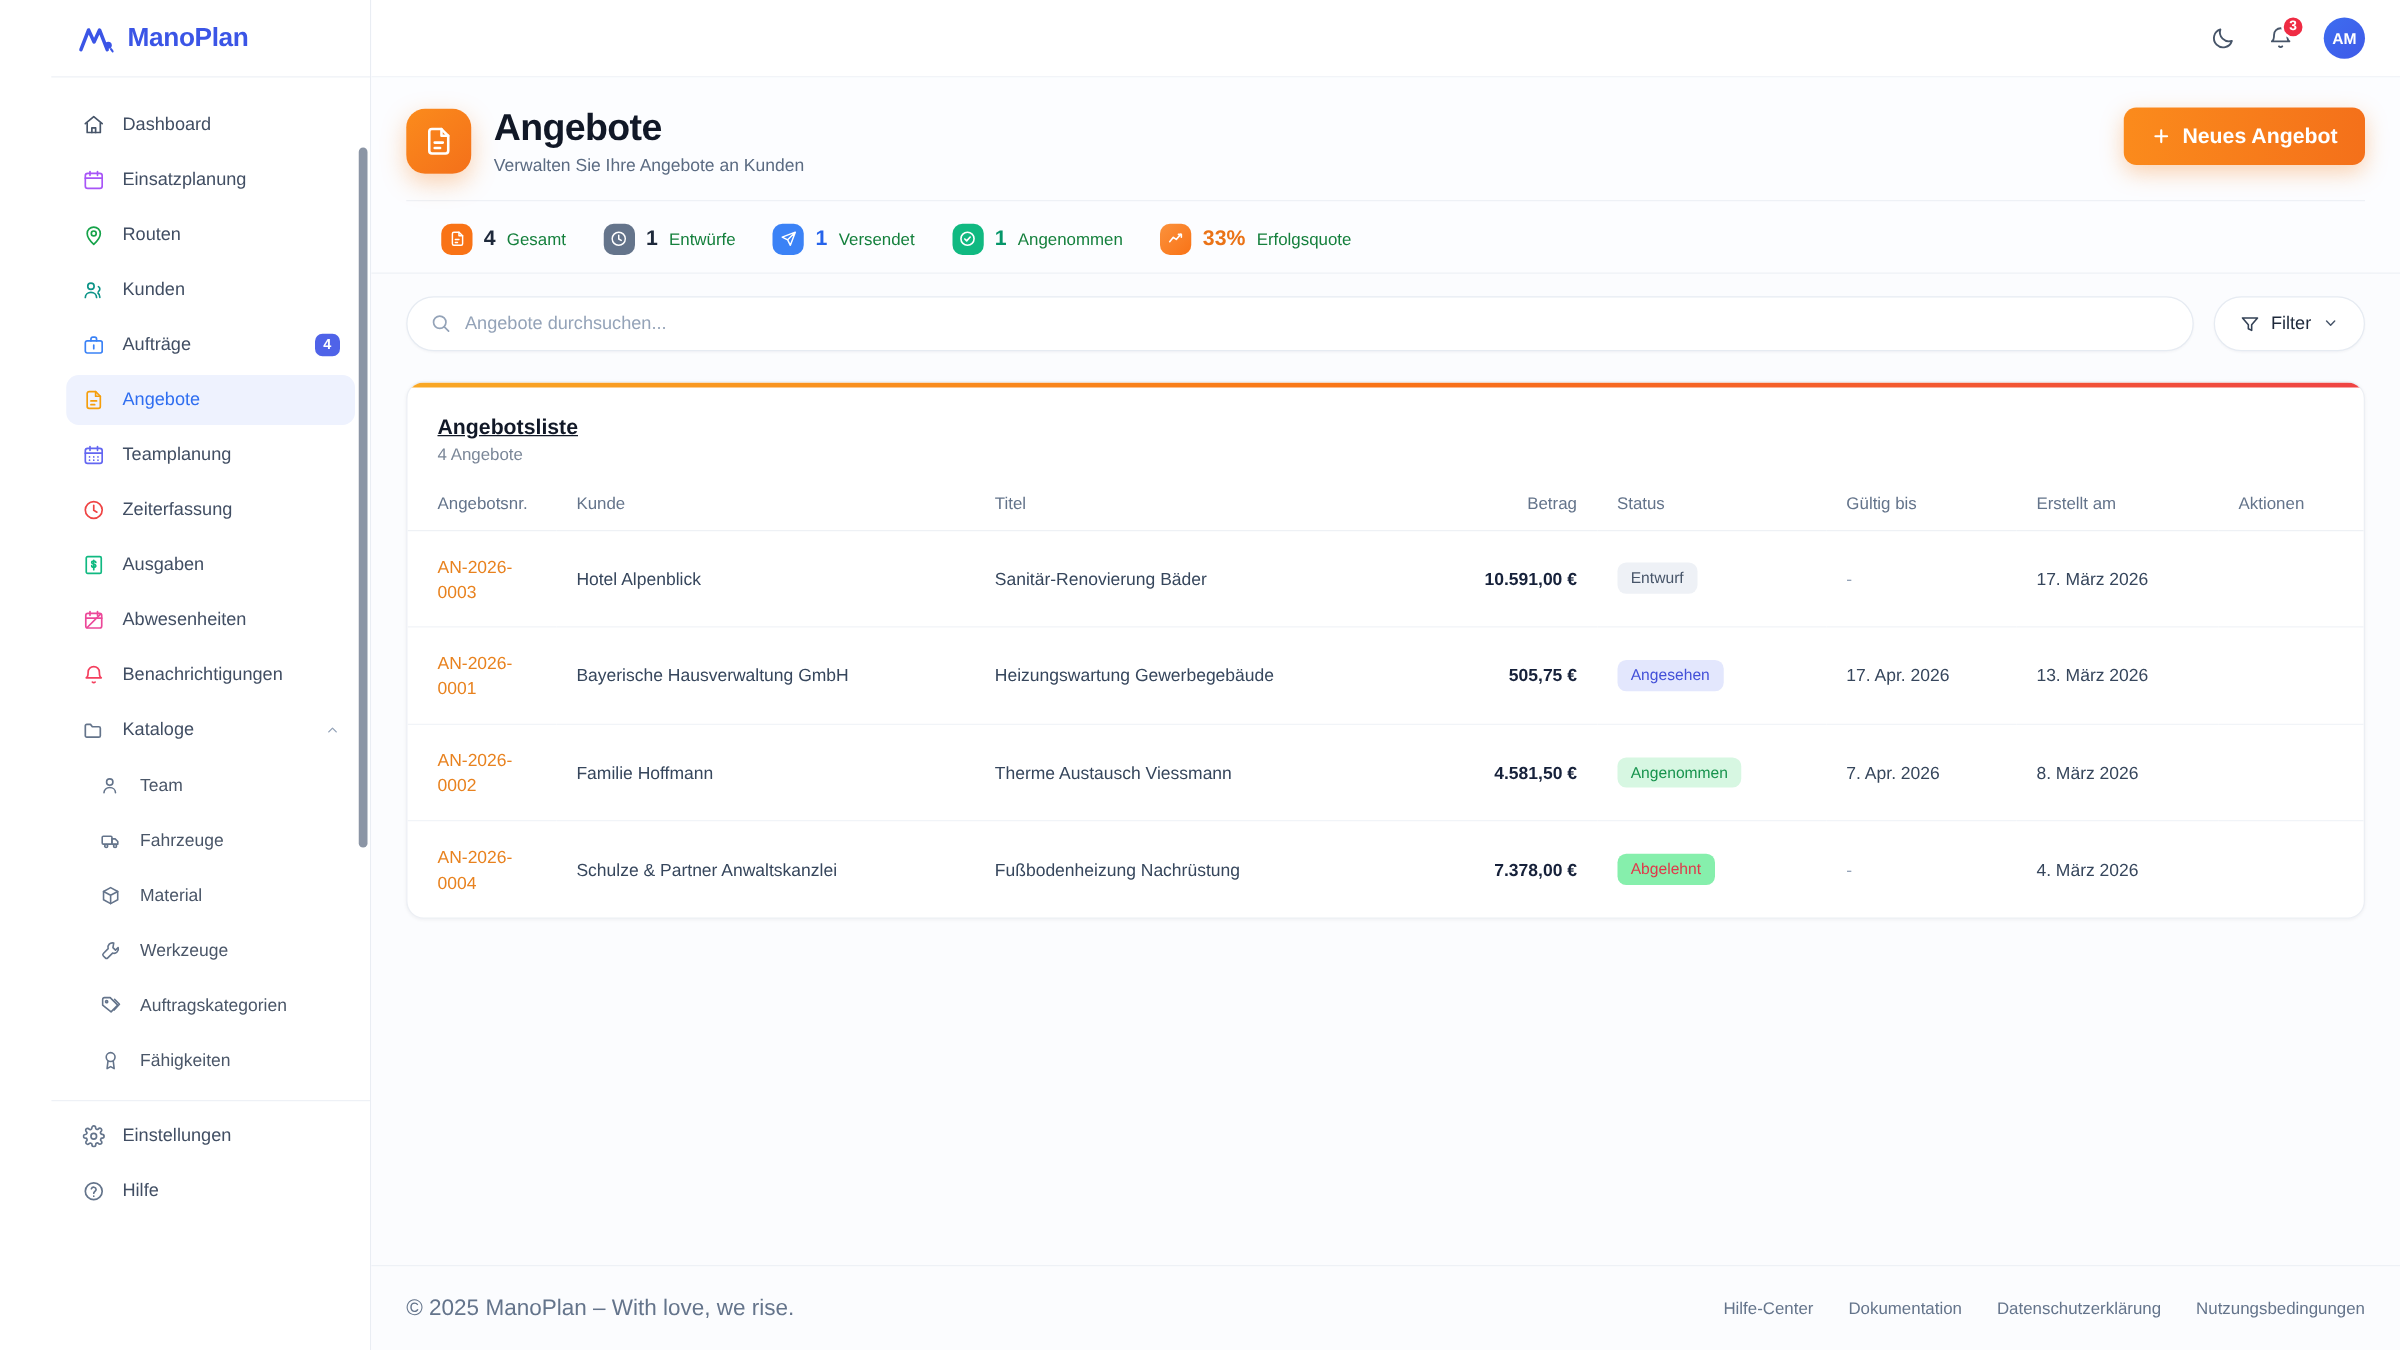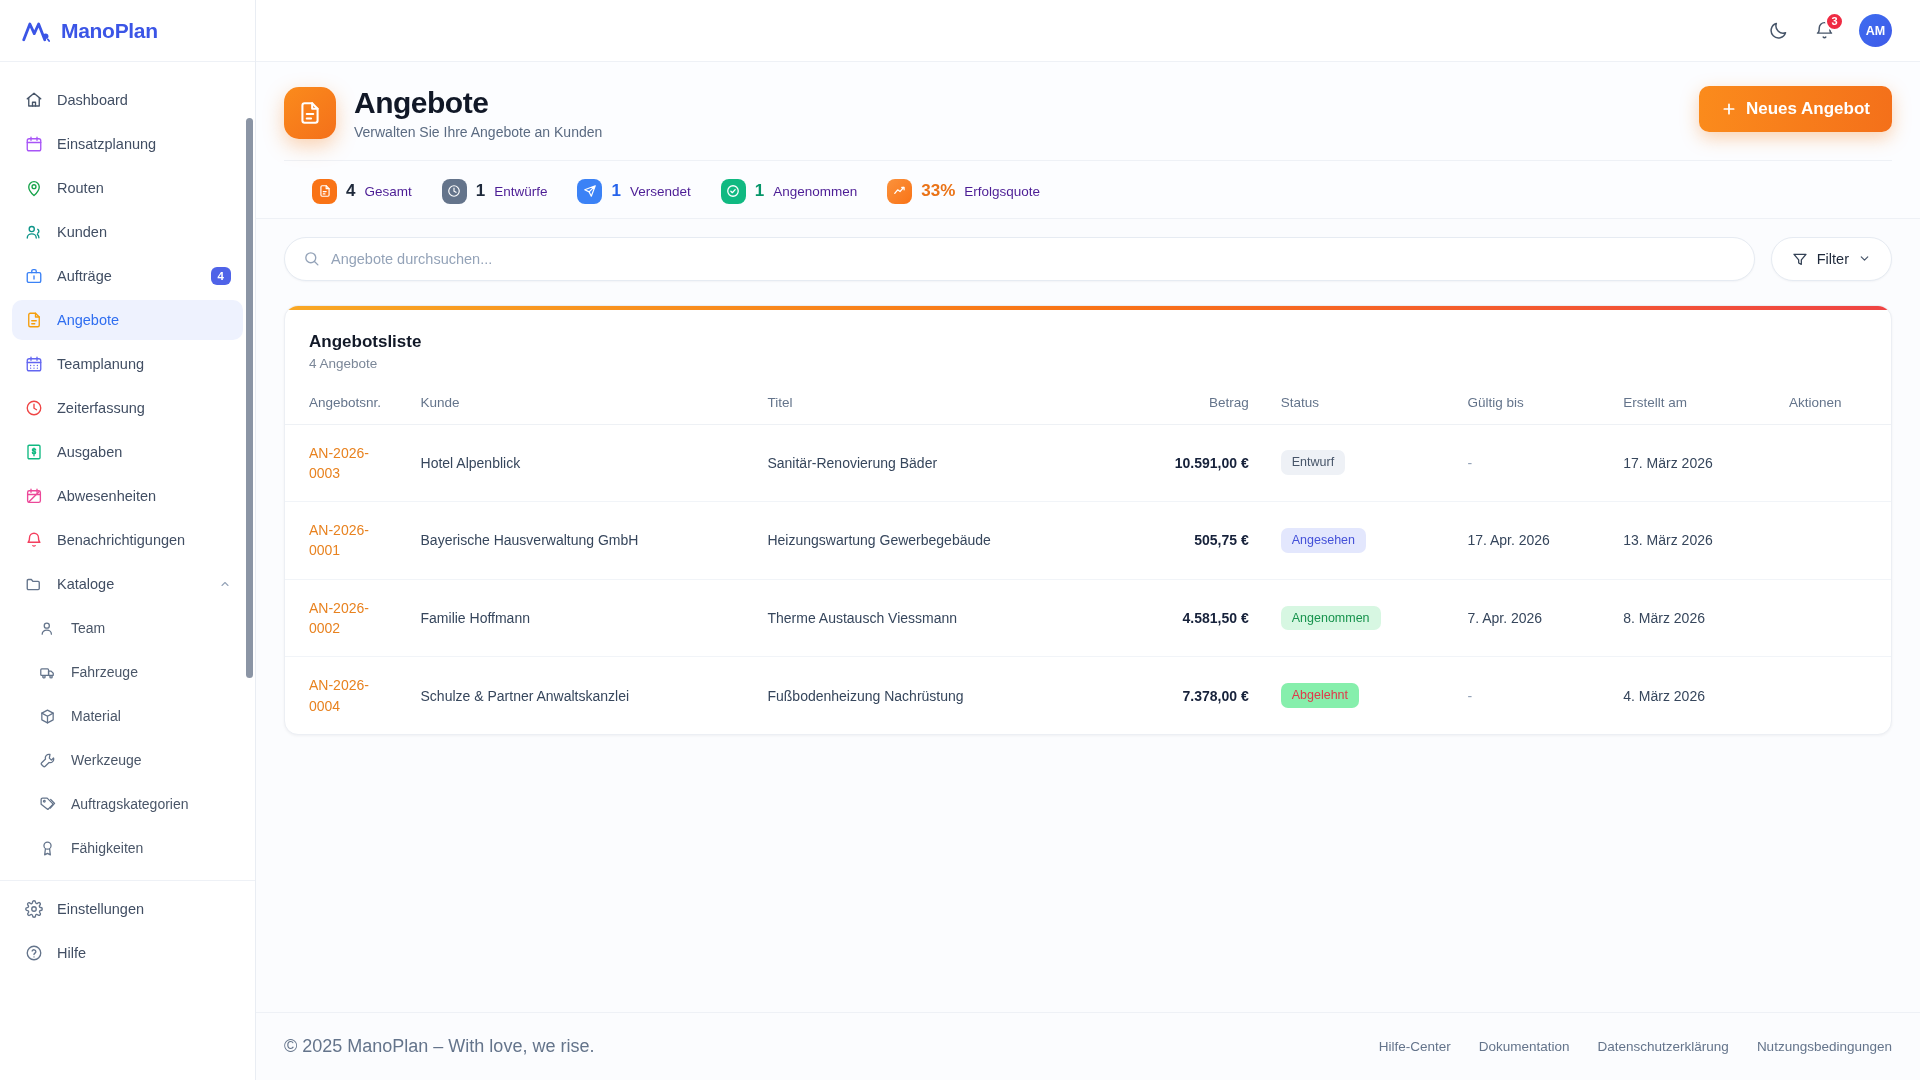--- a/index.html
+++ b/index.html
@@ -3,21 +3,21 @@
 <meta charset="utf-8">
 <style>
   *{ box-sizing: border-box; margin:0; padding:0; }
   html,body{ width:1920px; height:1080px; overflow:hidden; }
   body{
     font-family:"Liberation Sans", sans-serif;
     background:#ffffff;
     color:#1e293b;
     -webkit-font-smoothing:antialiased;
   }
-  .app{ display:flex; width:1920px; height:872px; }
+  .app{ display:flex; width:1920px; height:872px;padding-left:41px; }
 
   
   .sidebar{
     width:256px; height:1080px; background:#ffffff;
     border-right:1px solid #e9edf3; position:relative;
     display:flex; flex-direction:column; flex:0 0 256px;
   }
   .brand{
     height:62px; display:flex; align-items:center; gap:11px;
     padding:0 22px; border-bottom:1px solid #eef1f6;
@@ -99,21 +99,21 @@
   }
 
   .stats{
     display:flex; align-items:center; gap:30px;
     padding:18px 28px 14px 28px; margin-top:20px;
     border-top:1px solid #eef1f6;
   }
   .stat{ display:flex; align-items:center; gap:9px; }
   .stat-ic{ width:25px; height:25px; border-radius:8px; display:flex; align-items:center; justify-content:center; }
   .stat-num{ font-size:17px; font-weight:700; }
-  .stat-lbl{ font-size:13.5px; color:#4c1d95; }
+  .stat-lbl{ font-size:13.5px; color:#15803d; }
 
   .toolbar{ display:flex; align-items:center; gap:16px; padding:18px 28px 14px 28px; }
   .search-box{
     flex:1; height:44px; background:#fff; border:1px solid #e6ebf2;
     border-radius:22px; display:flex; align-items:center; gap:11px; padding:0 18px;
     box-shadow:0 1px 2px rgba(16,24,40,.04);
   }
   .search-box input{
     border:none; outline:none; flex:1; font-size:14.5px;
     font-family:inherit; color:#1e293b; background:transparent;
@@ -130,21 +130,21 @@
     margin:10px 28px 0 28px; background:#fff;
     border:1px solid #eceff4; border-radius:14px;
     box-shadow:0 1px 3px rgba(16,24,40,.05);
     overflow:hidden; position:relative;
   }
   .card-accent{
     height:4px; width:100%;
     background:linear-gradient(90deg,#f9a825,#f97316,#ef4444);
   }
   .card-head{ padding:22px 24px 14px 24px; }
-  .card-title{ font-size:17px; font-weight:700; color:#111827; }
+  .card-title{ font-size:17px; font-weight:700; color:#111827;text-decoration:underline; }
   .card-sub{ font-size:13.5px; color:#7b8798; margin-top:4px; }
 
   table{ width:100%; border-collapse:collapse; }
   thead th{
     font-size:13.5px; font-weight:400; color:#64748b;
     text-align:left; padding:10px 16px 14px 16px;
     border-bottom:1px solid #eef1f5; white-space:nowrap;
   }
   tbody td{
     font-size:14px; color:#36465c; padding:18px 16px;

